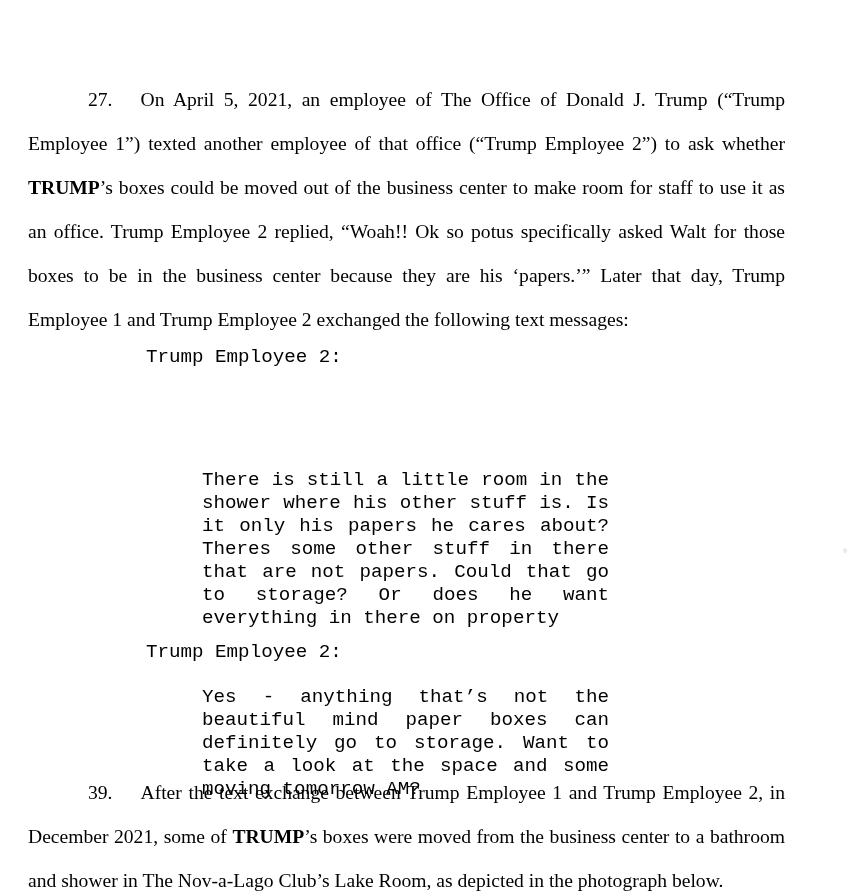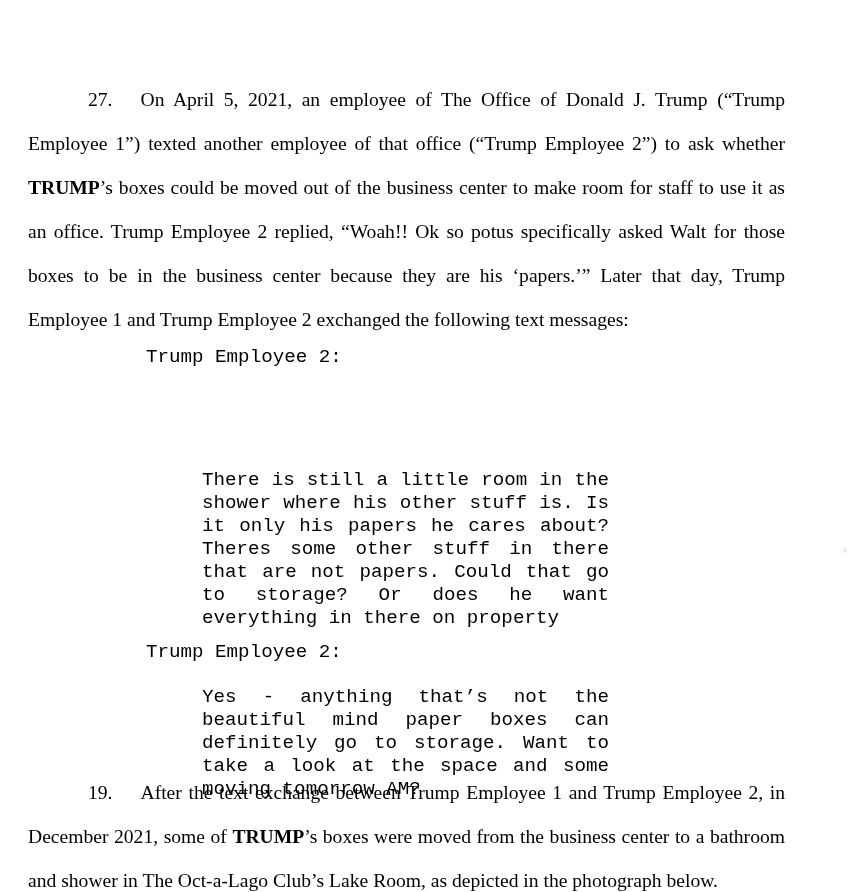--- a/index.html
+++ b/index.html
@@ -96,19 +96,19 @@
     <p class="msg-body no-justify-last" style="margin-top: 14px;">There is still a little room in the shower where his other stuff is. Is it only his papers he cares about? Theres some other stuff in there that are not papers. Could that go to storage? Or does he want everything in there on property</p>
   </div>
 
   <div class="msg-group" style="top: 641px;">
     <p class="speaker">Trump Employee 2:</p>
     <p class="msg-body no-justify-last" style="margin-top: 22px;">Yes - anything that’s not the beautiful mind paper boxes can definitely go to storage. Want to take a look at the space and some moving tomorrow AM?</p>
   </div>
 
   <div class="body-block" style="top: 771px;">
     <p class="para">
-      <span class="lead-indent"></span><span>19.</span><span class="num-gap"></span><span>After the text exchange between Trump Employee 1 and Trump Employee 2, in December 2021, some of </span><b>TRUMP</b><span>’s boxes were moved from the business center to a bathroom and shower in The Oct-a-Lago Club’s Lake Room, as depicted in the photograph below.</span>
+      <span class="lead-indent"></span><span>39.</span><span class="num-gap"></span><span>After the text exchange between Trump Employee 1 and Trump Employee 2, in December 2021, some of </span><b>TRUMP</b><span>’s boxes were moved from the business center to a bathroom and shower in The Nov-a-Lago Club’s Lake Room, as depicted in the photograph below.</span>
     </p>
   </div>
 
   <div class="scan-speck"></div>
 
 </div>
 
 </body></html>

